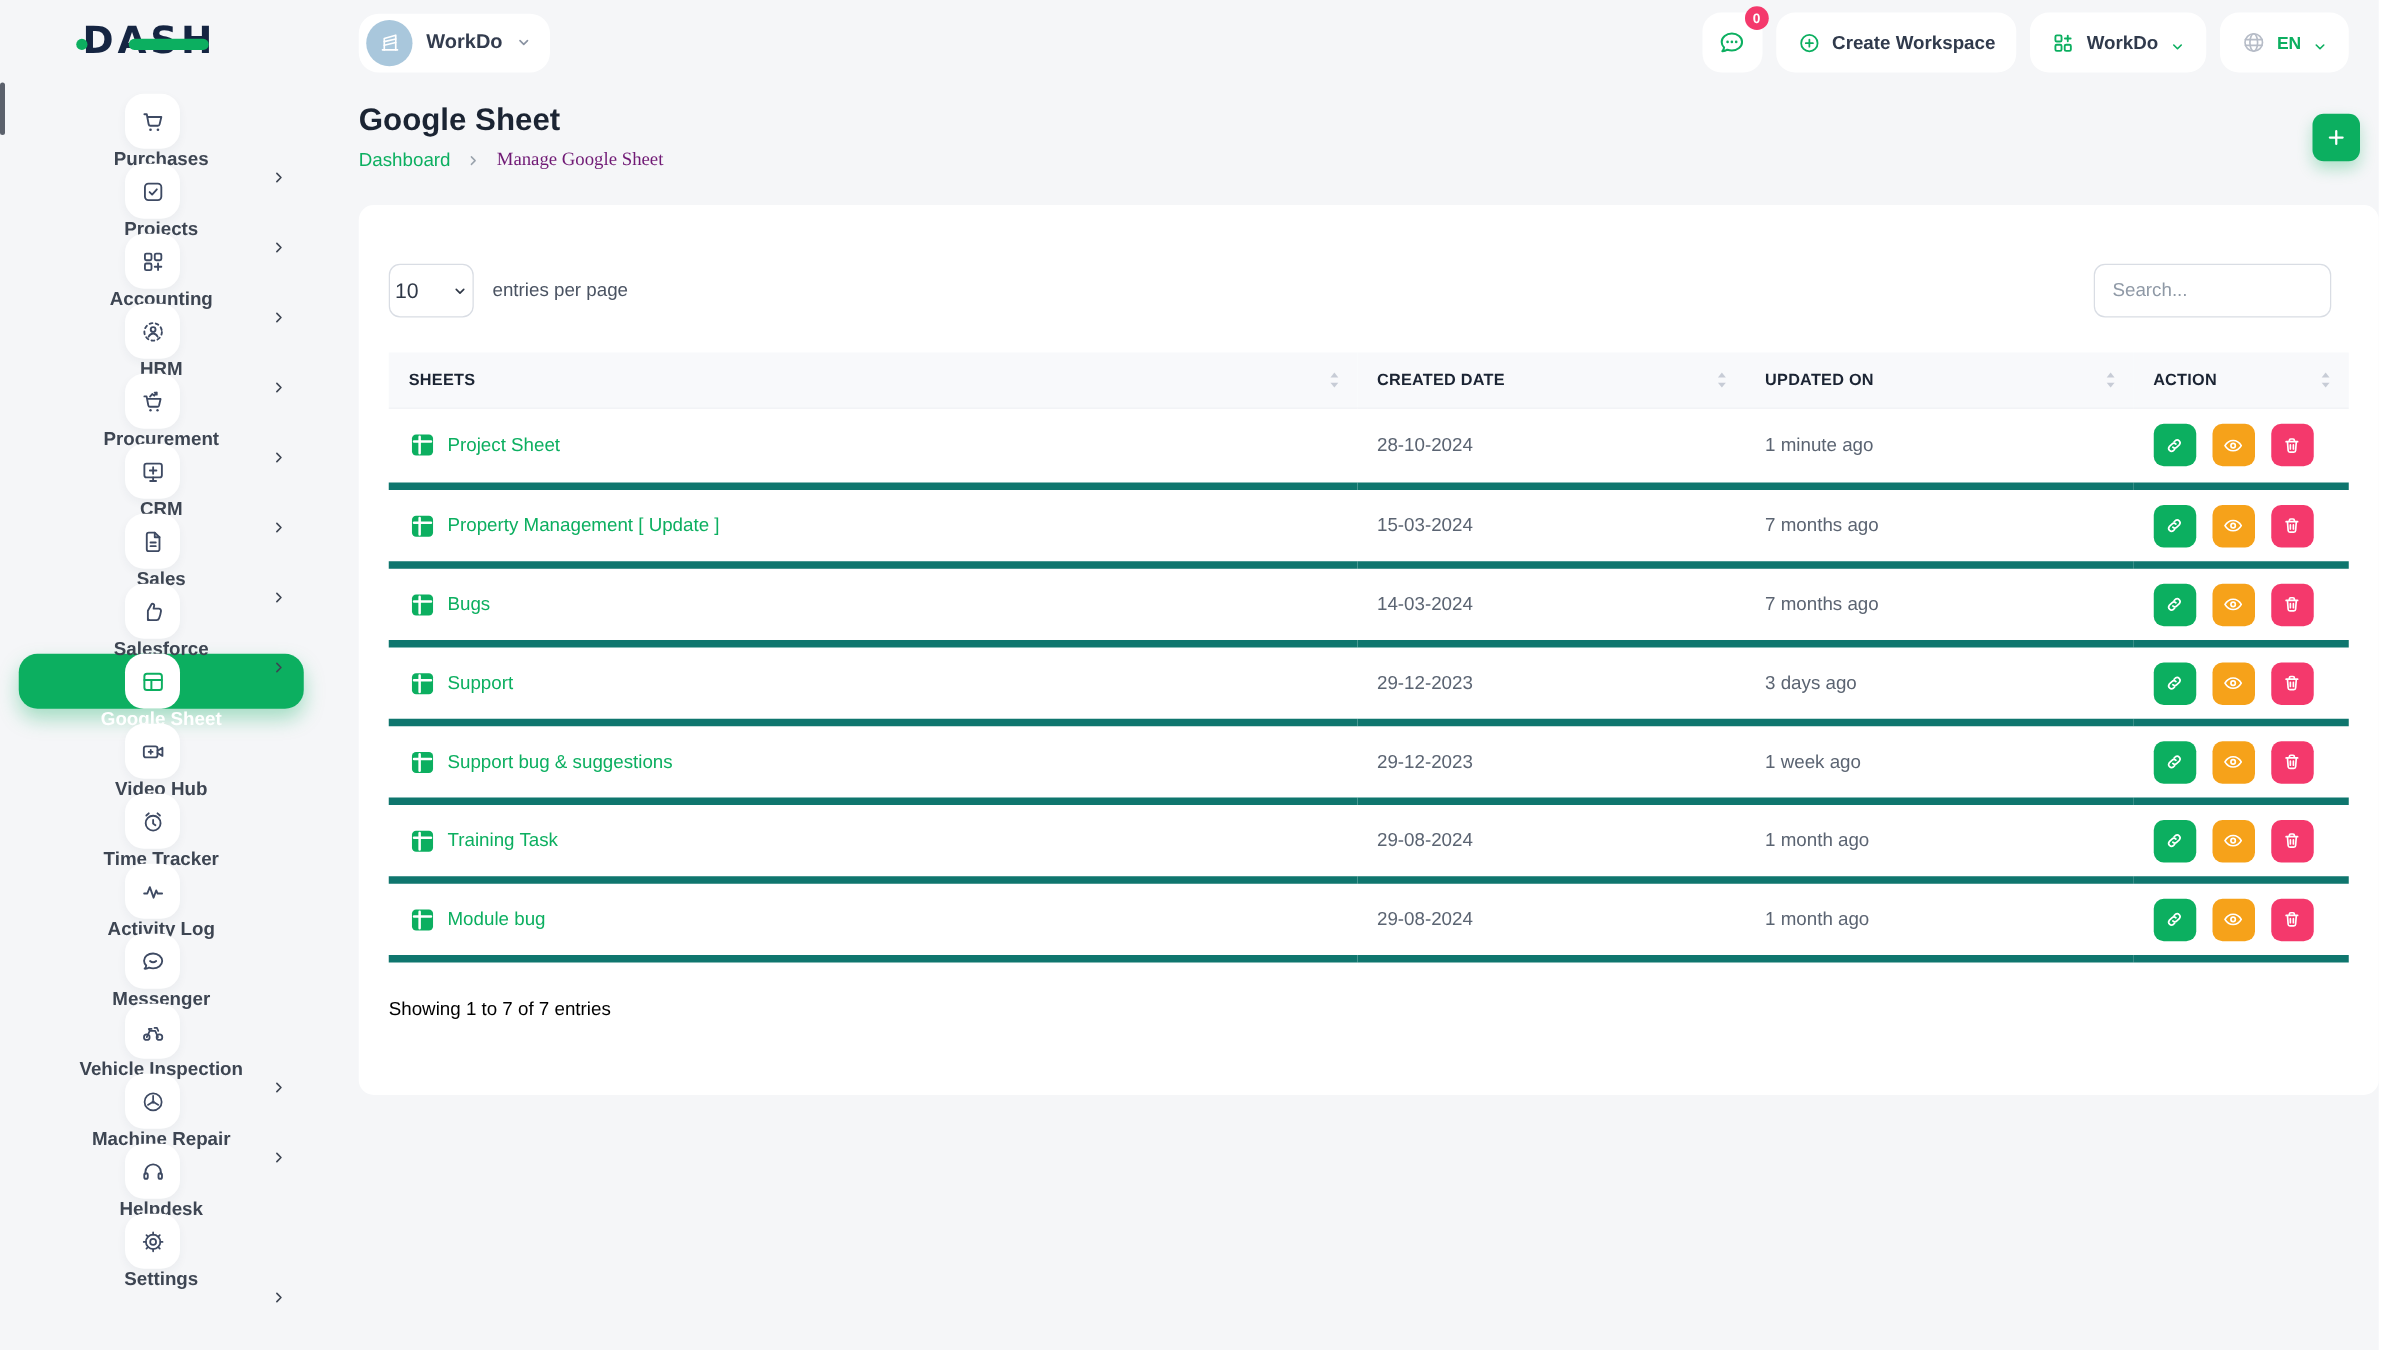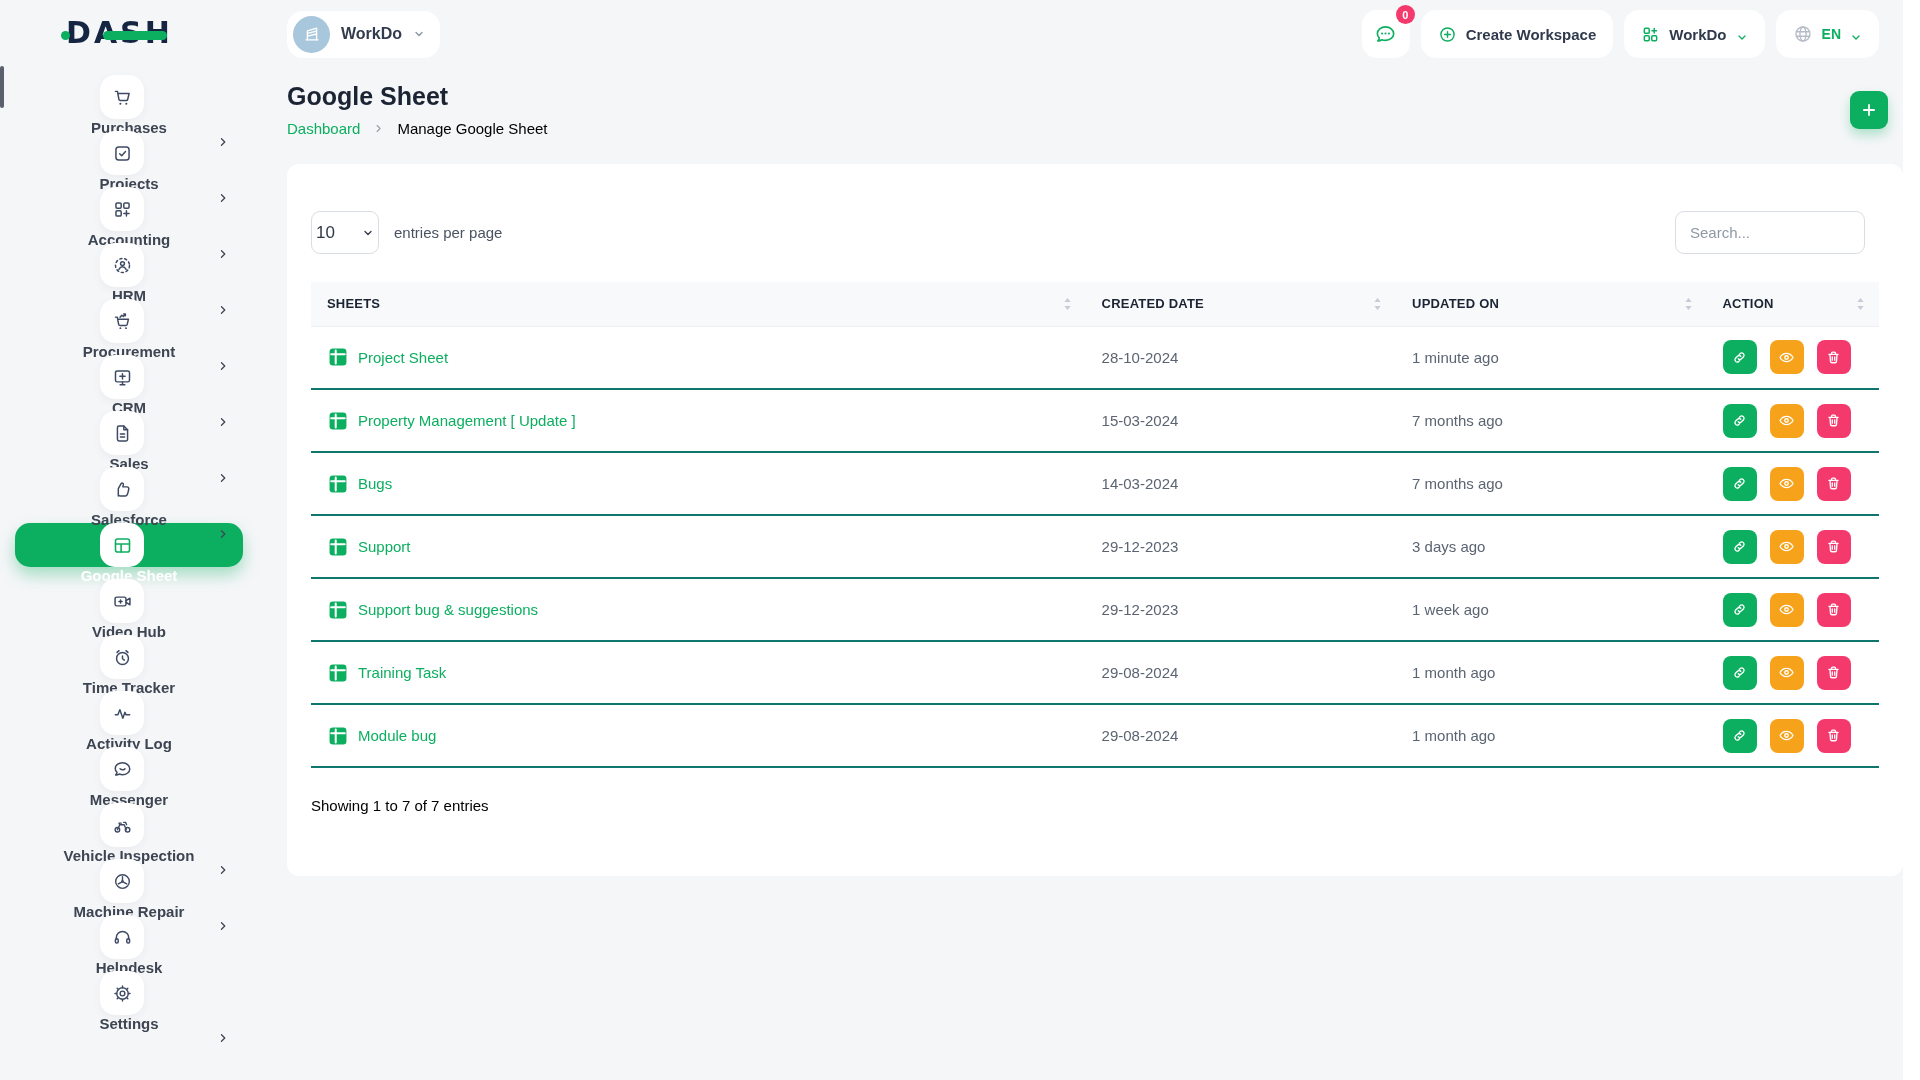--- a/index.html
+++ b/index.html
@@ -47,40 +47,40 @@
   .pill-btn { height:48px; background:#fff; border-radius:15px; display:flex; align-items:center; gap:9px; padding:0 17px; font-size:15px; font-weight:600; color:#303a4c; cursor:pointer; }
   .pill-btn .svgi { width:19px; height:19px; color:var(--primary); }
   .pill-btn .globe { color:#b6bcc7; width:20px; height:20px; }
   .lang-code { color:var(--primary); font-weight:700; font-size:14px; }
 
   .page-head { display:flex; align-items:center; margin-top:18px; padding-right:15px; }
   .page-title { font-size:25px; font-weight:700; color:#1b2433; }
   .breadcrumb { display:flex; align-items:center; gap:13px; margin-top:9px; font-size:15px; }
   .crumb-link { color:var(--primary); text-decoration:none; cursor:pointer; }
   .crumb-sep { width:11px; height:11px; color:#9aa3ad; display:flex; }
-  .crumb-current { color:#000000; }
+  .crumb-current { color:#701a75;font-family:Liberation Serif, serif; }
   .add-btn { margin-left:auto; width:38px; height:38px; border:none; border-radius:9px; background:var(--primary); color:#fff; display:flex; align-items:center; justify-content:center; cursor:pointer; box-shadow:0 6px 12px rgba(12,175,96,.3); }
   .add-btn .svgi { width:18px; height:18px; }
 
   
   .card { margin-top:27px; background:#fff; border-radius:12px; padding:47px 24px 42px 24px; min-height:712px; }
   .controls { display:flex; align-items:center; }
   .select-box { width:68px; height:43px; border:1px solid #d9dde4; border-radius:9px; display:flex; align-items:center; justify-content:center; gap:27px; font-size:17px; color:#2f3847; cursor:pointer; background:#fff; }
   .select-box .chev-sm { color:#2f3847; }
   .entries-label { margin-left:15px; font-size:15px; color:#4a5362; }
   .search-input { margin-left:auto; margin-right:14px; width:190px; height:43px; border:1px solid #d9dde4; border-radius:9px; padding:0 14px; font-size:15px; color:#2f3847; background:#fff; font-family:"Liberation Sans",sans-serif; }
   .search-input::placeholder { color:#8f99a6; }
 
   table { width:100%; border-collapse:collapse; margin-top:28px; table-layout:fixed; }
   col.c-name { width:49.4%; } col.c-created { width:19.8%; } col.c-updated { width:19.8%; } col.c-action { width:11%; }
   thead th { background:#f8f9fb; height:44px; padding:0 14px 0 16px; border-bottom:1px solid #eef0f3; }
   .th-inner { display:flex; align-items:center; justify-content:space-between; }
   .th-label { font-size:13px; font-weight:700; letter-spacing:.2px; color:#1b2433; text-align:left; white-space:nowrap; }
   .sort-ic { width:9px; height:14px; flex:none; color:#c7ccd6; display:flex; }
-  tbody td { height:63px; border-bottom:2px solid #0f766e; padding:0 16px; font-size:15px; color:#5b6472; }
+  tbody td { height:63px; border-bottom:6px solid #0f766e; padding:0 16px; font-size:15px; color:#5b6472; }
   .cell-name { display:flex; align-items:center; gap:9px; }
   .sheet-ic { width:22px; height:22px; flex:none; display:flex; }
   .sheet-link { color:var(--primary); text-decoration:none; cursor:pointer; white-space:nowrap; }
   .td-action { white-space:nowrap; }
   .act { width:34px; height:34px; border:none; border-radius:8px; margin-right:9px; display:inline-flex; align-items:center; justify-content:center; color:#fff; cursor:pointer; vertical-align:middle; }
   .act .svgi { width:17px; height:17px; }
   .act.green { background:var(--primary); }
   .act.orange { background:var(--warning); }
   .act.pink { background:var(--danger); }
   .table-footer { margin-top:29px; font-size:15px; color:#000000; }

